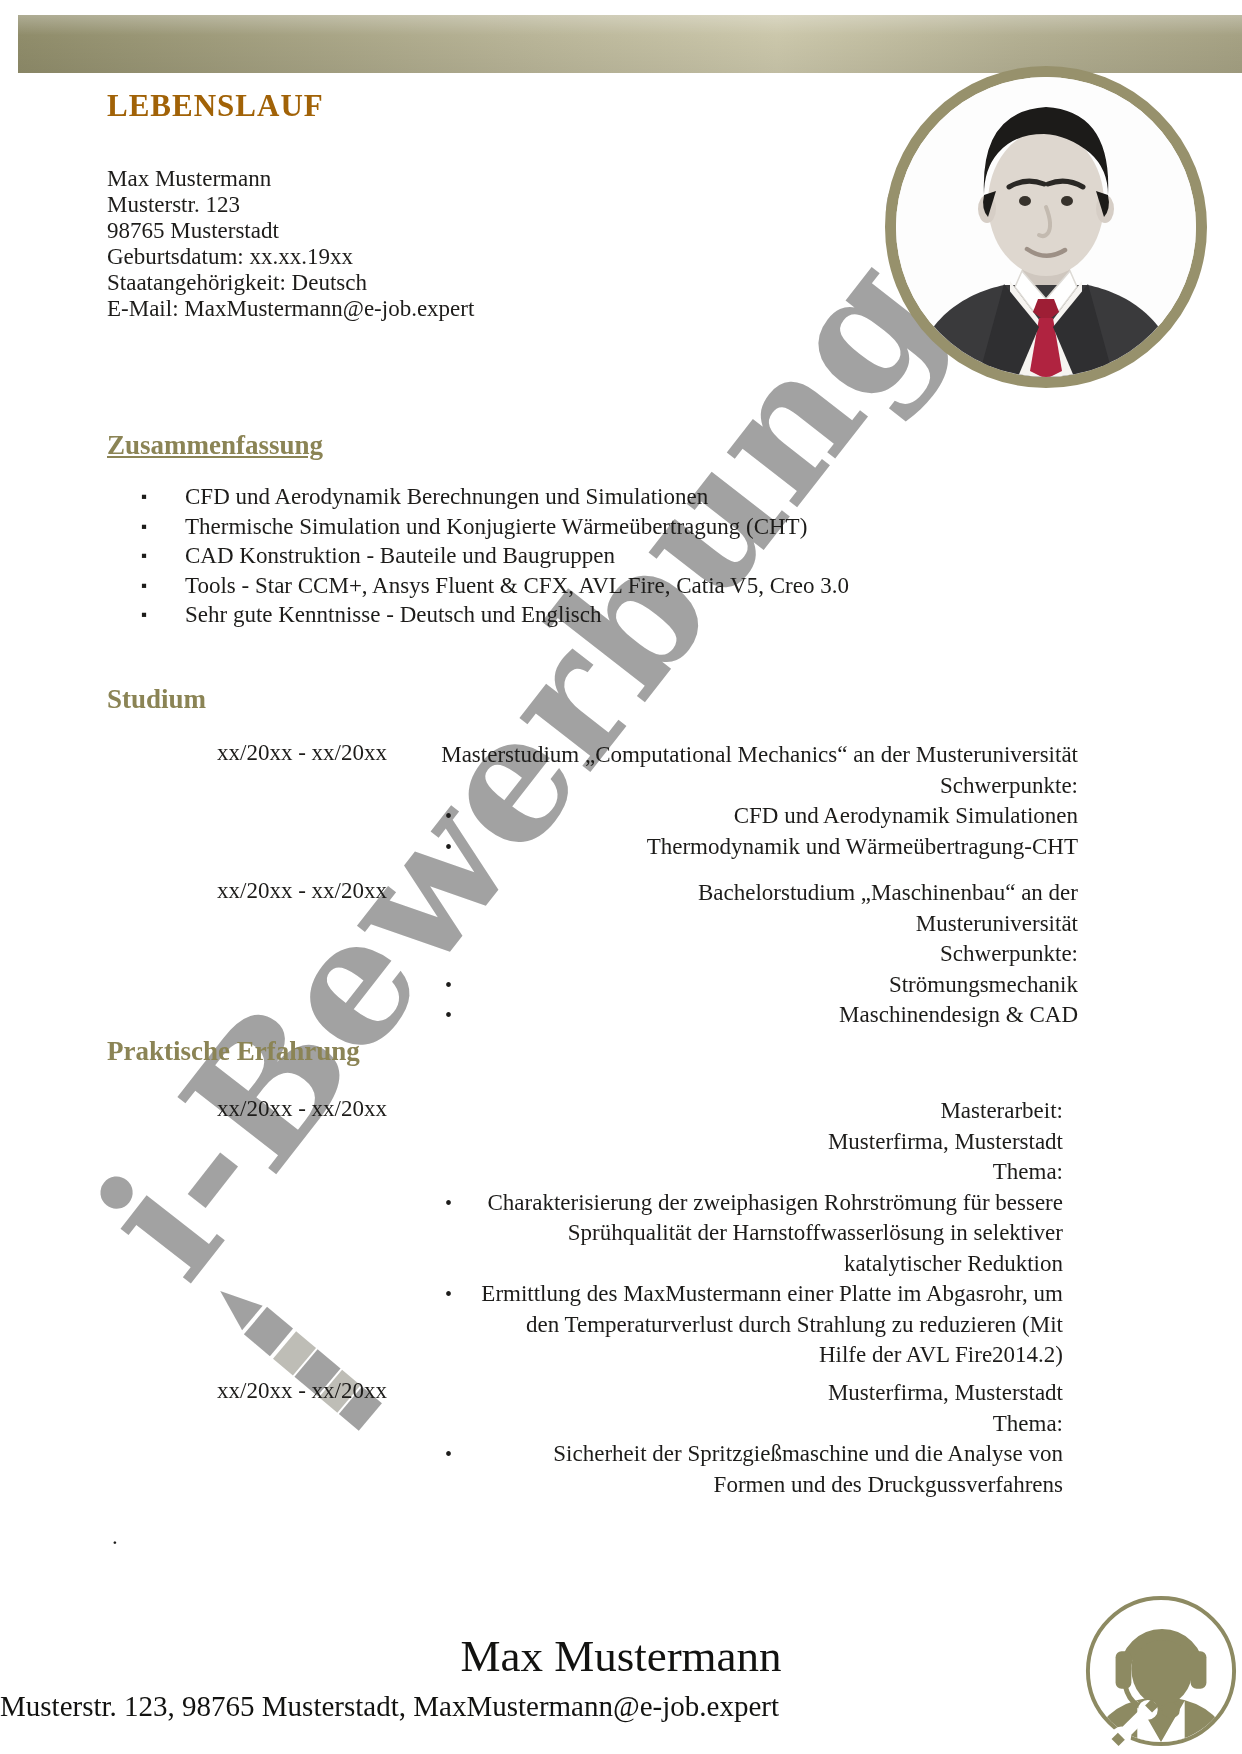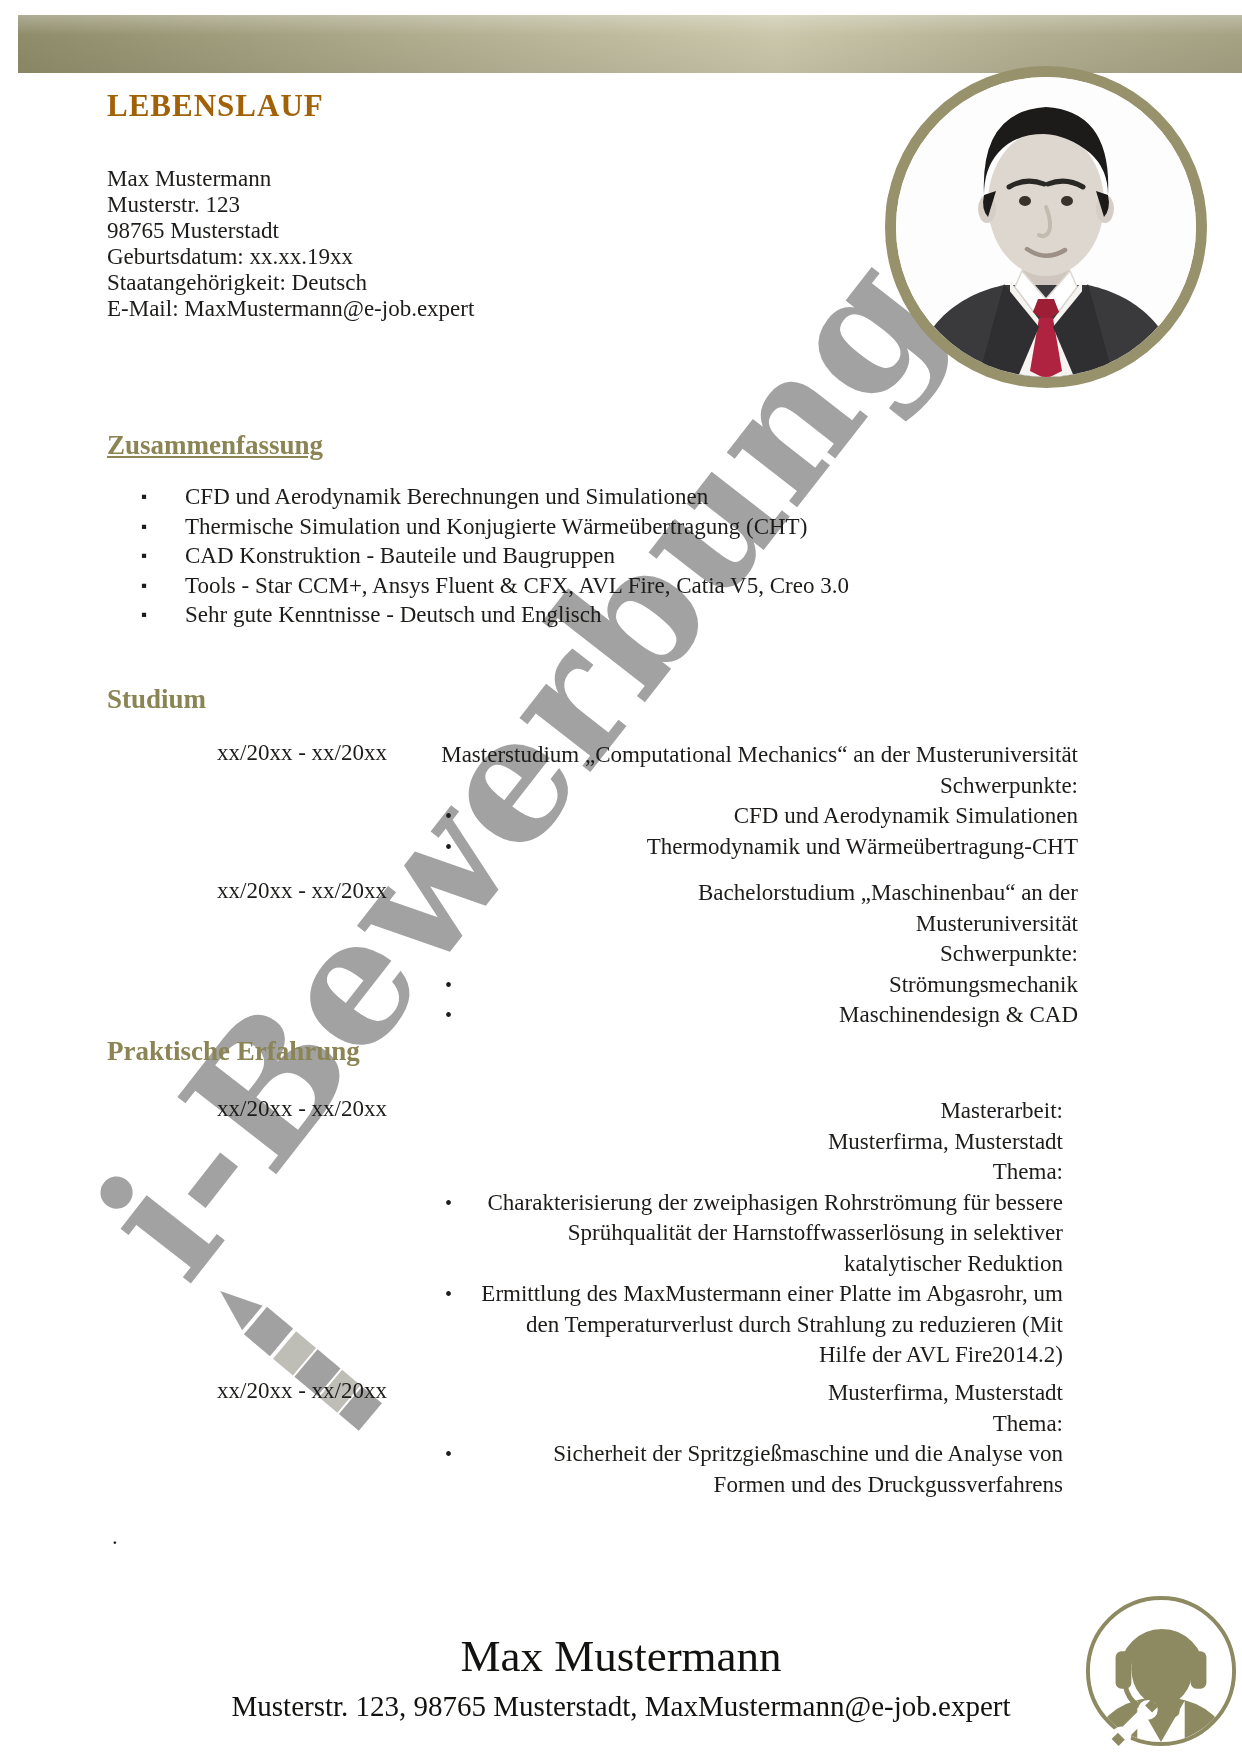--- a/index.html
+++ b/index.html
@@ -49,21 +49,21 @@
   .summary-list .li::before{content:"▪"; position:absolute; left:6px; top:0; font-size:17px;}
   
   .row{z-index:3; font-size:23px;text-align:right;}
   .row .date{position:absolute; left:0; top:0; width:280px;}
   .row .desc{position:absolute; left:296px; top:0; width:675px; line-height:30.5px;}
   .row .desc p{margin:0;}
   .bullet{position:relative; padding-left:75px;}
   .bullet::before{content:"•"; position:absolute; left:42px; top:0; font-size:20px;}
   
   .footer-name{left:0; top:1630px; width:1242px; text-align:center; font-size:45px; color:#121210; z-index:3;}
-  .footer-address{left:0; top:1690px; width:1242px; text-align:center; font-size:29px; color:#121210; z-index:3;}
+  .footer-address{left:0; top:1690px; width:1242px; font-size:29px; color:#121210; z-index:3;}
   .stray-dot{left:112px; top:1524px; font-size:23px; z-index:3;}
   .headset{left:1082px; top:1592px; z-index:3;}
 </style>
 </head>
 <body>
 
 <div class="page">
 
   <div class="abs top-band"></div>
 

